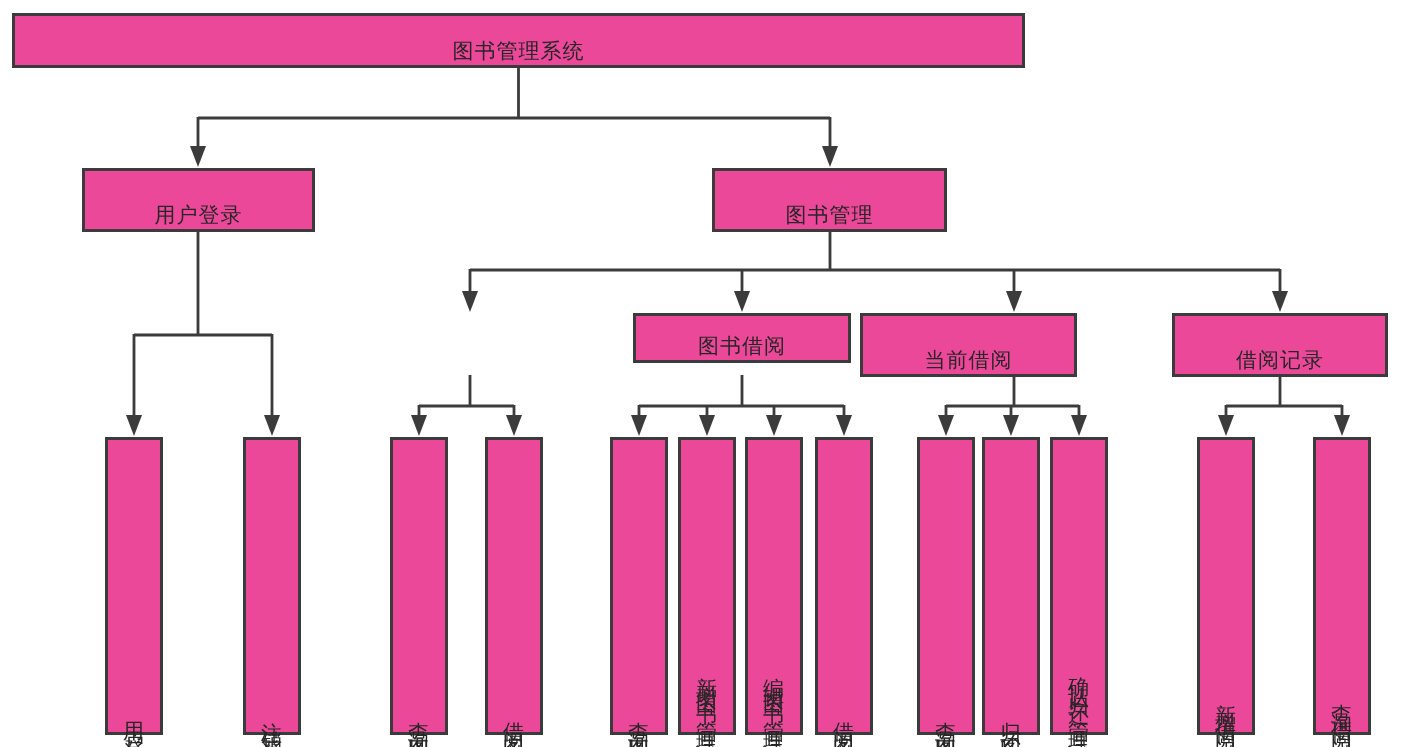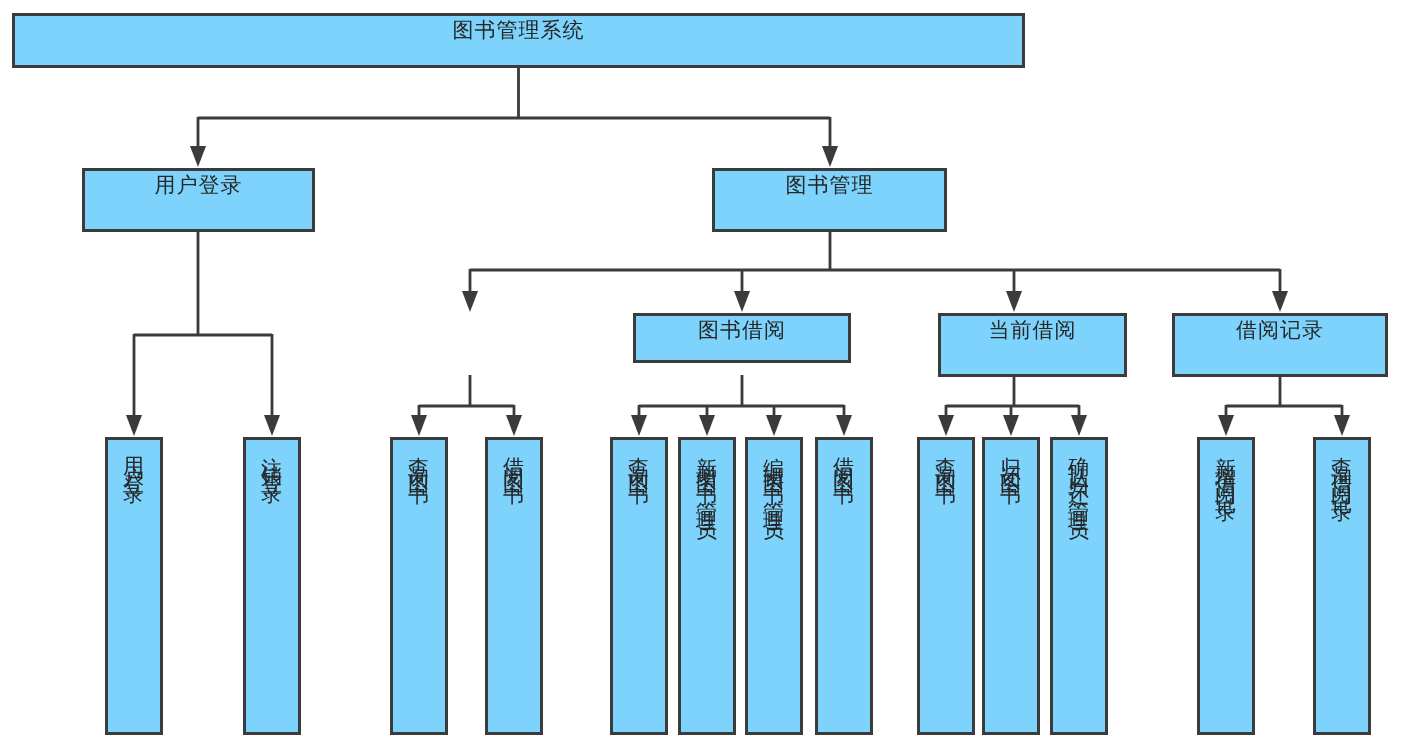--- a/index.html
+++ b/index.html
@@ -18,44 +18,44 @@
   .connectors {
     position: absolute;
     left: 0; top: 0;
     width: 1405px; height: 747px;
     z-index: 1;
   }
   .node {
     position: absolute;
     box-sizing: border-box;
     border: 3px solid #3b3b3b;
-    background: #7dd3fc;
+    background: #ec4899;
     display: flex;
-    align-items: flex-start;
+    align-items: flex-end;
     justify-content: center;
     color: #262626;
     z-index: 2;
   }
   .hbox { font-size: 21px; letter-spacing: 1px; }
   .vbox { font-size: 21px; }
   .vtext {
     writing-mode: vertical-rl;
     text-orientation: mixed;
     line-height: 1;
     letter-spacing: 9px;
     margin-bottom: -9px;
     white-space: nowrap;
   }
   
   .b-root  { left: 12px;   top: 13px;  width: 1013px; height: 55px; }
   .b-login { left: 82px;   top: 168px; width: 233px;  height: 64px; }
   .b-mgmt  { left: 712px;  top: 168px; width: 235px;  height: 64px; }
   .b-g0    { left: 360px;  top: 313px; width: 220px;  height: 64px; }
   .b-g1    { left: 633px;  top: 313px; width: 218px;  height: 50px; }
-  .b-g2    { left: 938px;  top: 313px; width: 189px;  height: 64px; }
+  .b-g2    { left: 860px;  top: 313px; width: 217px;  height: 64px; }
   .b-g3    { left: 1172px; top: 313px; width: 216px;  height: 64px; }
   
   .leaf { top: 437px; width: 58px; height: 298px; }
   .l0  { left: 105px; }
   .l1  { left: 243px; }
   .l2  { left: 390px; }
   .l3  { left: 485px; }
   .l4  { left: 610px; }
   .l5  { left: 678px; }
   .l6  { left: 745px; }

